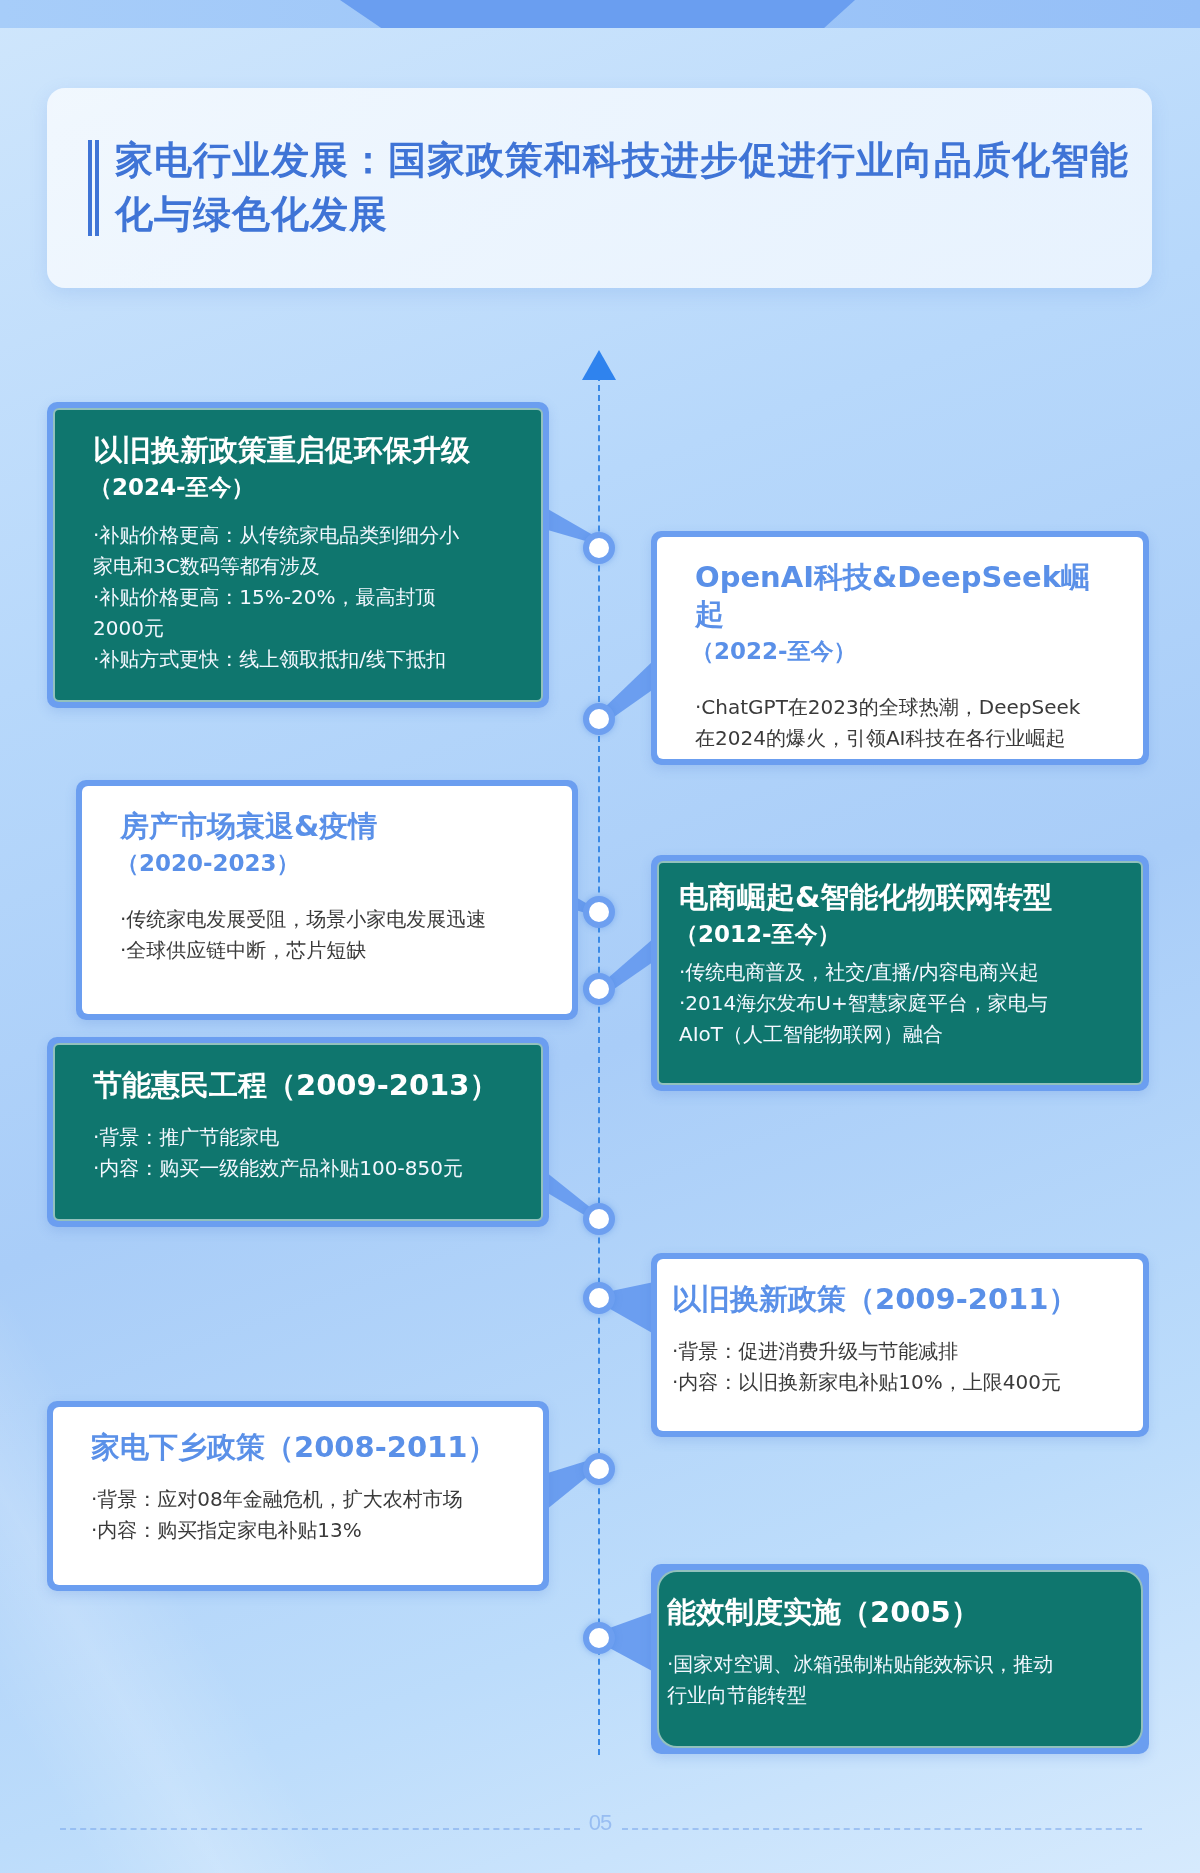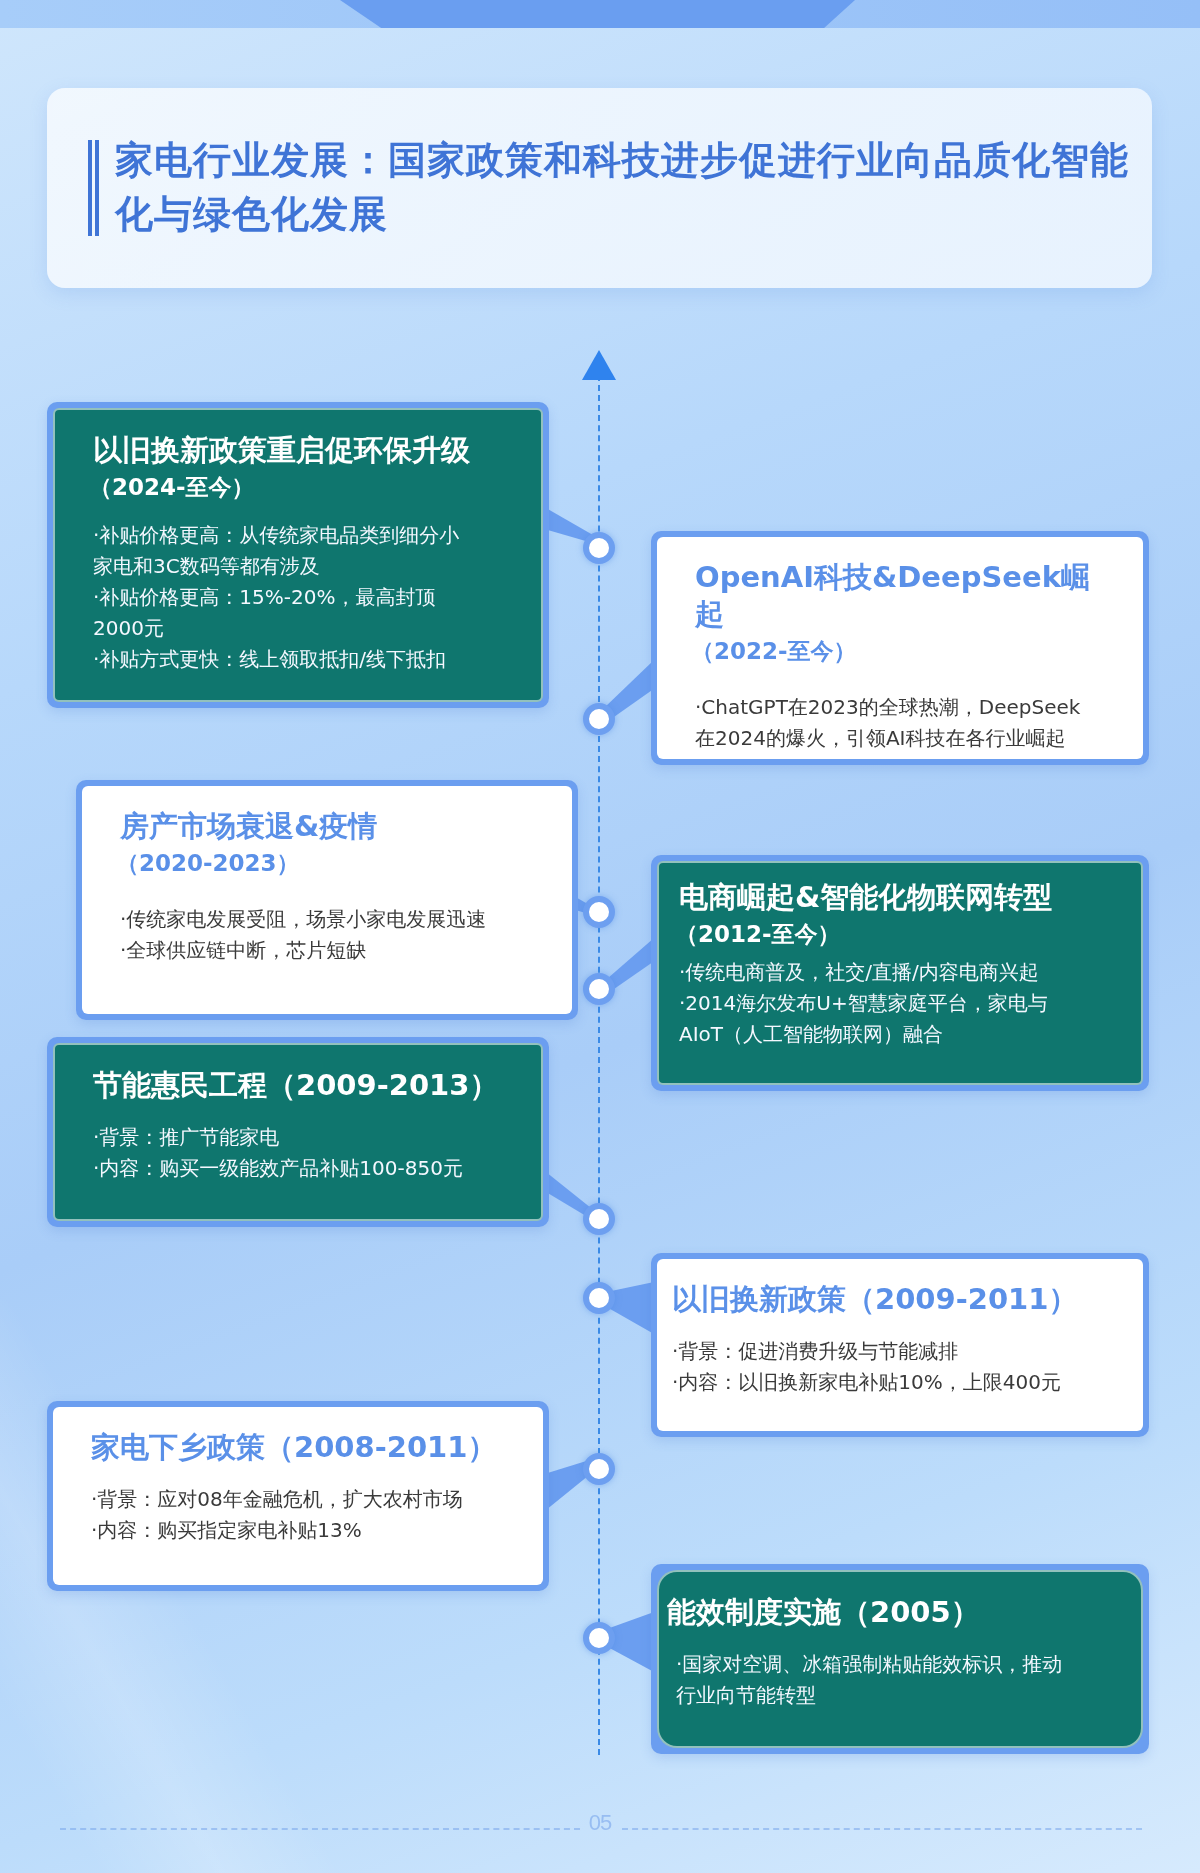--- a/index.html
+++ b/index.html
@@ -195,21 +195,21 @@
     <div class="card-body" style="margin-top:18px;">
       <span class="line">·背景：应对08年金融危机，扩大农村市场</span>
       <span class="line">·内容：购买指定家电补贴13%</span>
     </div>
   </div>
 </div>
 
 <div class="card solid" style="left:651px;top:1564px;width:498px;height:190px;">
   <div class="card-inner" style="padding-left:8px;border-radius:20px;">
     <div class="card-title">能效制度实施（2005）</div>
-    <div class="card-body" style="margin-top:18px;margin-left:9px;">
+    <div class="card-body" style="margin-top:18px;">
       <span class="line">·国家对空调、冰箱强制粘贴能效标识，推动</span>
       <span class="line">行业向节能转型</span>
     </div>
   </div>
 </div>
 
 <div class="footer-line" style="left:60px;width:520px;"></div>
 <div class="footer-line" style="left:622px;width:520px;"></div>
 <div class="page-number">05</div>
 

